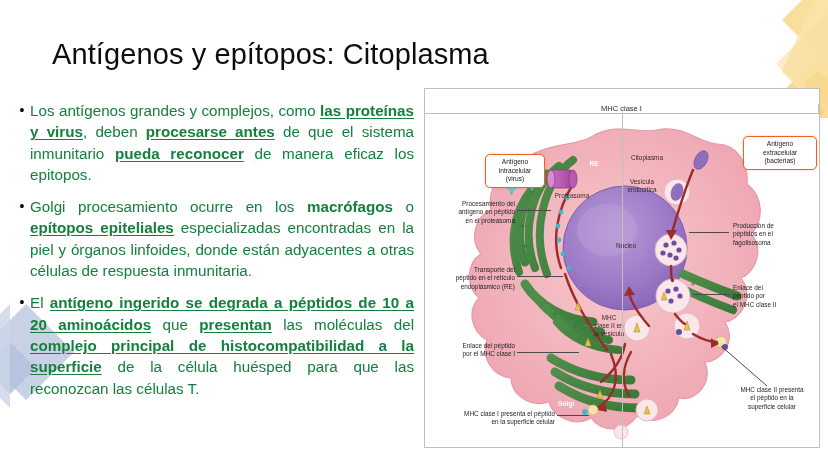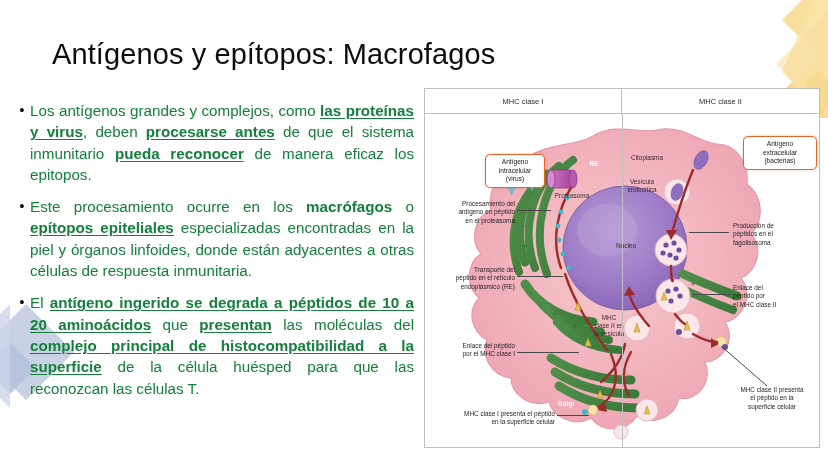--- a/index.html
+++ b/index.html
@@ -55,20 +55,21 @@
     border:1px solid #bfbfbf;
     background:#ffffff;
     box-sizing:border-box;
     overflow:hidden;
   }
   #diagram-header{
     position:absolute;left:0;top:0;width:100%;height:25px;
     border-bottom:1px solid #bfbfbf;
     box-sizing:border-box;
     display:flex;
+    align-items:flex-end;
   }
   .hdr-cell{
     flex:1 1 50%;
     display:flex;align-items:center;justify-content:center;
     font-size:7.5px;color:#2b2b2b;
     box-sizing:border-box;
   }
   .hdr-cell.left{border-right:1px solid #bfbfbf;}
   #diagram-body{
     position:absolute;left:0;top:25px;right:0;bottom:0;
@@ -125,42 +126,41 @@
 </div>
 
 <div id="deco-left">
   <svg width="110" height="130" viewBox="0 0 110 130">
     <polygon points="60,8 108,56 60,104 12,56" fill="#c6d0e4" opacity="0.95"></polygon>
     <polygon points="44,46 70,72 44,98 18,72" fill="#b4c2dd" opacity="0.9"></polygon>
     <polygon points="16,36 44,8 44,112 16,84" fill="#ccd5e8" opacity="0.8"></polygon>
   </svg>
 </div>
 
-<div id="slide-title">Antígenos y epítopos: Macrofagos</div>
+<div id="slide-title">Antígenos y epítopos: Citoplasma</div>
 
 <div id="body-column">
   <div class="bullet-row">
     <div class="bullet-dot">•</div>
     <div class="bullet-text"><span>Los antígenos grandes y complejos, como </span><span class="u" style="font-weight: bold;">las proteínas y virus</span><span>, deben </span><span class="u" style="font-weight: bold;">procesarse antes</span><span> de que el sistema inmunitario </span><span class="u" style="font-weight: bold;">pueda reconocer</span><span> de manera eficaz los epitopos.</span></div>
   </div>
   <div class="bullet-row">
     <div class="bullet-dot">•</div>
-    <div class="bullet-text"><span>Este procesamiento ocurre en los </span><span style="font-weight: bold; margin-top: 9px;">macrófagos</span><span> o </span><span class="u" style="font-weight: bold;">epítopos epiteliales</span><span> especializadas encontradas en la piel y órganos linfoides, donde están adyacentes a otras células de respuesta inmunitaria.</span></div>
+    <div class="bullet-text"><span>Golgi procesamiento ocurre en los </span><span style="font-weight: bold; margin-top: 9px;">macrófagos</span><span> o </span><span class="u" style="font-weight: bold;">epítopos epiteliales</span><span> especializadas encontradas en la piel y órganos linfoides, donde están adyacentes a otras células de respuesta inmunitaria.</span></div>
   </div>
   <div class="bullet-row">
     <div class="bullet-dot">•</div>
     <div class="bullet-text"><span>El </span><span class="u" style="font-weight: bold;">antígeno ingerido se degrada a péptidos de 10 a 20 aminoácidos</span><span> que </span><span class="u" style="font-weight: bold;">presentan</span><span> las moléculas del </span><span class="u" style="font-weight: bold;">complejo principal de histocompatibilidad a la superficie</span><span> de la célula huésped para que las reconozcan las células T.</span></div>
   </div>
 </div>
 
 <div id="diagram-frame">
 
   <div id="diagram-header">
     <div class="hdr-cell left">MHC clase I</div>
-    <div class="hdr-cell">MHC clase II</div>
   </div>
 
   <div id="diagram-body">
 
     <svg width="394" height="334" viewBox="0 0 394 334" style="position:absolute;left:0;top:0;">
       <defs>
         <radialGradient id="cytoGrad" cx="50%" cy="45%" r="62%">
           <stop offset="0%" stop-color="#f7c9cd"></stop>
           <stop offset="55%" stop-color="#f2b4bd"></stop>
           <stop offset="100%" stop-color="#eda3b0"></stop>

